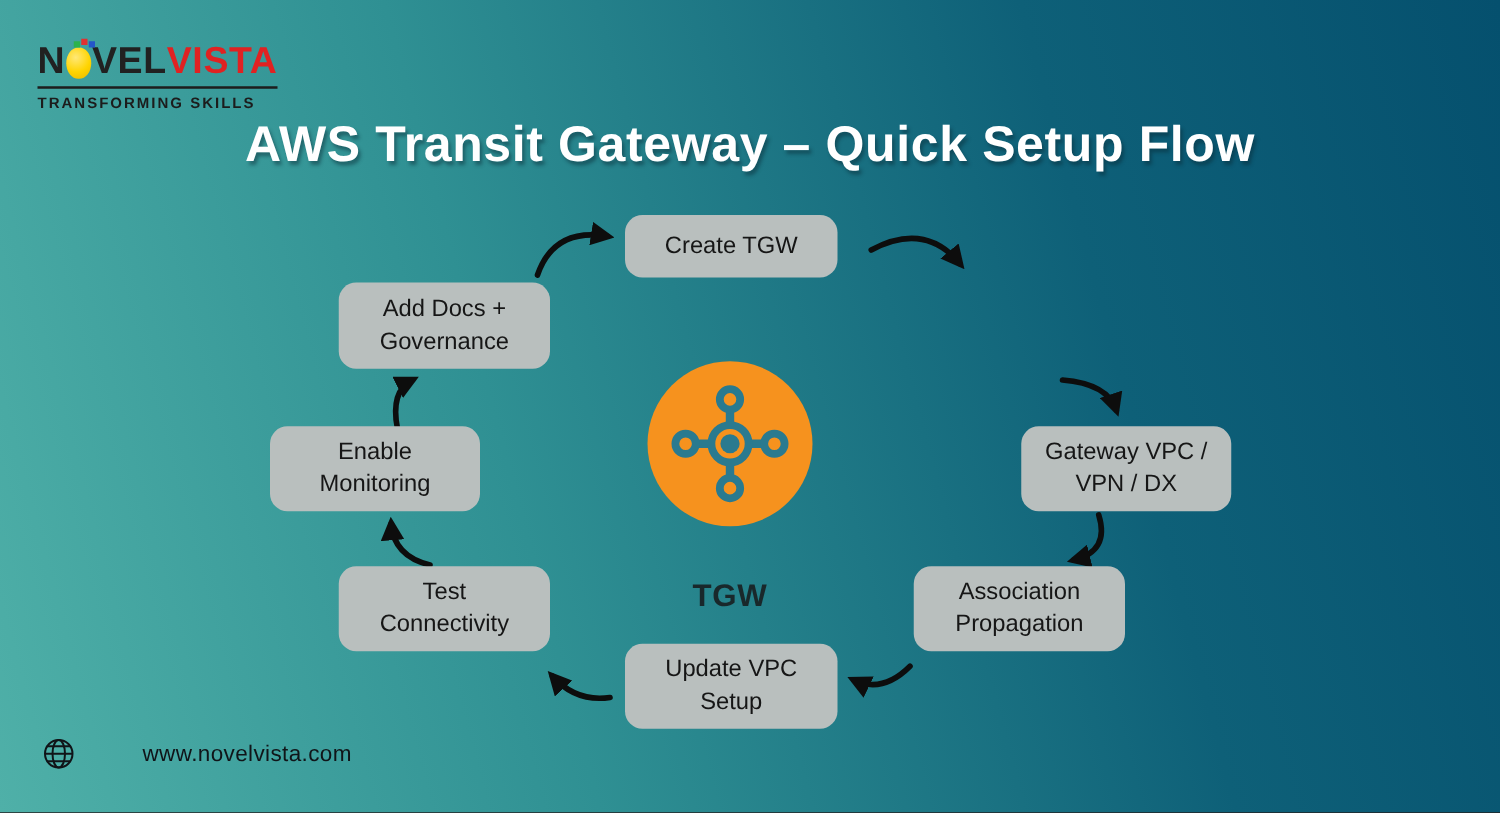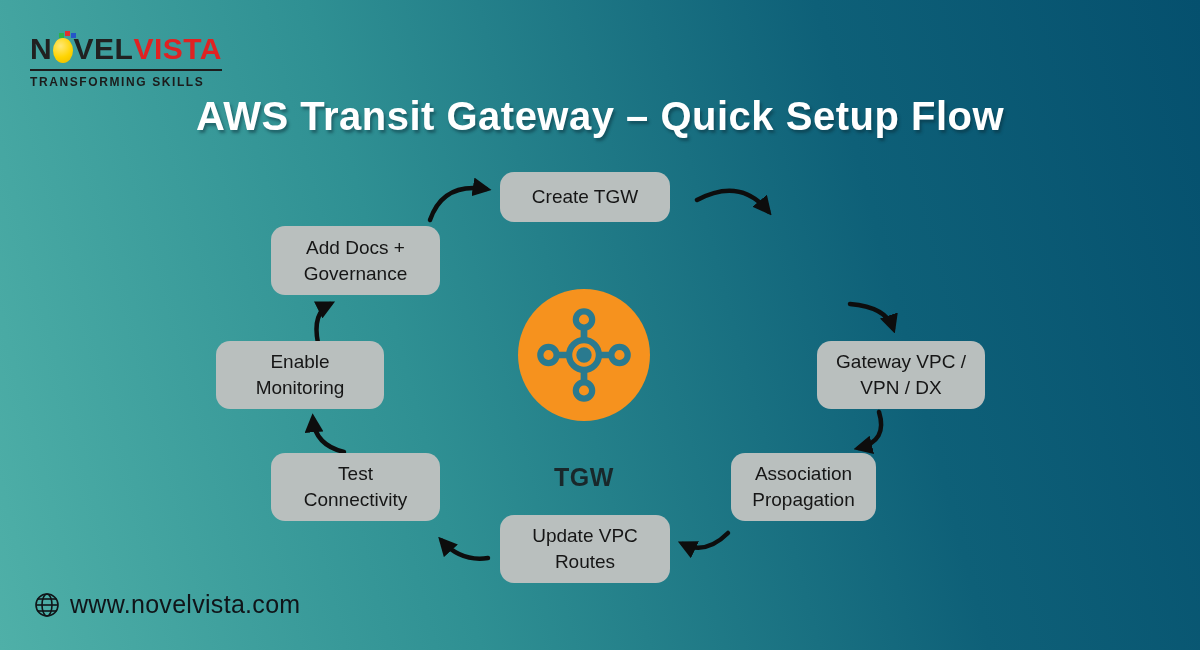--- a/index.html
+++ b/index.html
@@ -26,40 +26,40 @@
   }
   
   .step{
     position:absolute;display:flex;align-items:center;justify-content:center;
     background:#b9bfbe;border-radius:14px;color:#161616;
     font-size:19px;line-height:1.35;text-align:center;white-space:pre-line;
   }
   .step-create {left:500px;top:172px;width:170px;height:50px;}
   .step-route  {left:730px;top:227px;width:170px;height:68px;}
   .step-attach {left:817px;top:341px;width:168px;height:68px;}
-  .step-assoc  {left:731px;top:453px;width:145px;height:68px;}
+  .step-assoc  {left:731px;top:453px;width:169px;height:68px;}
   .step-update {left:500px;top:515px;width:170px;height:68px;}
   .step-test   {left:271px;top:453px;width:169px;height:68px;}
   .step-monitor{left:216px;top:341px;width:168px;height:68px;}
   .step-docs   {left:271px;top:226px;width:169px;height:69px;}
   
   .hub{
     position:absolute;left:518px;top:289px;width:132px;height:132px;border-radius:50%;
     background:#f6921e;display:flex;align-items:center;justify-content:center;
   }
   .hub-label{
     position:absolute;left:518px;top:430px;width:132px;text-align:center;
     font-size:25px;font-weight:bold;color:#19282b;letter-spacing:.5px;margin-top:33px;
   }
   
   .arrows{position:absolute;left:0;top:0;pointer-events:none;}
   .arrows path.flow{stroke:#0d0d0d;stroke-width:4.5;fill:none;stroke-linecap:round;}
   
   .footer{position:absolute;left:34px;top:590px;display:flex;align-items:center;gap:10px;color:#101418;}
-  .footer-text{font-size:25px;letter-spacing:.3px;}
+  .footer-text{font-size:18px;letter-spacing:.3px;margin-left:44px;}
 </style>
 </head>
 <body>
 
 <div class="canvas">
 
   <div class="logo">
     <div class="logo-row">
       <span>N</span>
         <span class="logo-o">
@@ -89,21 +89,21 @@
     <path class="flow" d="M 344 452 Q 315 445 313 419" marker-end="url(#ah)"></path>
     <path class="flow" d="M 318 343 Q 312 313 330 304" marker-end="url(#ah)"></path>
   </svg>
 
   <div class="step step-create">Create TGW</div>
   <div class="step step-attach">Gateway VPC /
 VPN / DX</div>
   <div class="step step-assoc">Association
 Propagation</div>
   <div class="step step-update">Update VPC
-Routes</div>
+Setup</div>
   <div class="step step-test">Test
 Connectivity</div>
   <div class="step step-monitor">Enable
 Monitoring</div>
   <div class="step step-docs">Add Docs +
 Governance</div>
 
   <div class="hub">
     <svg width="96" height="96" viewBox="0 0 100 100">
       <g stroke="#2a7a8f" stroke-width="7">

